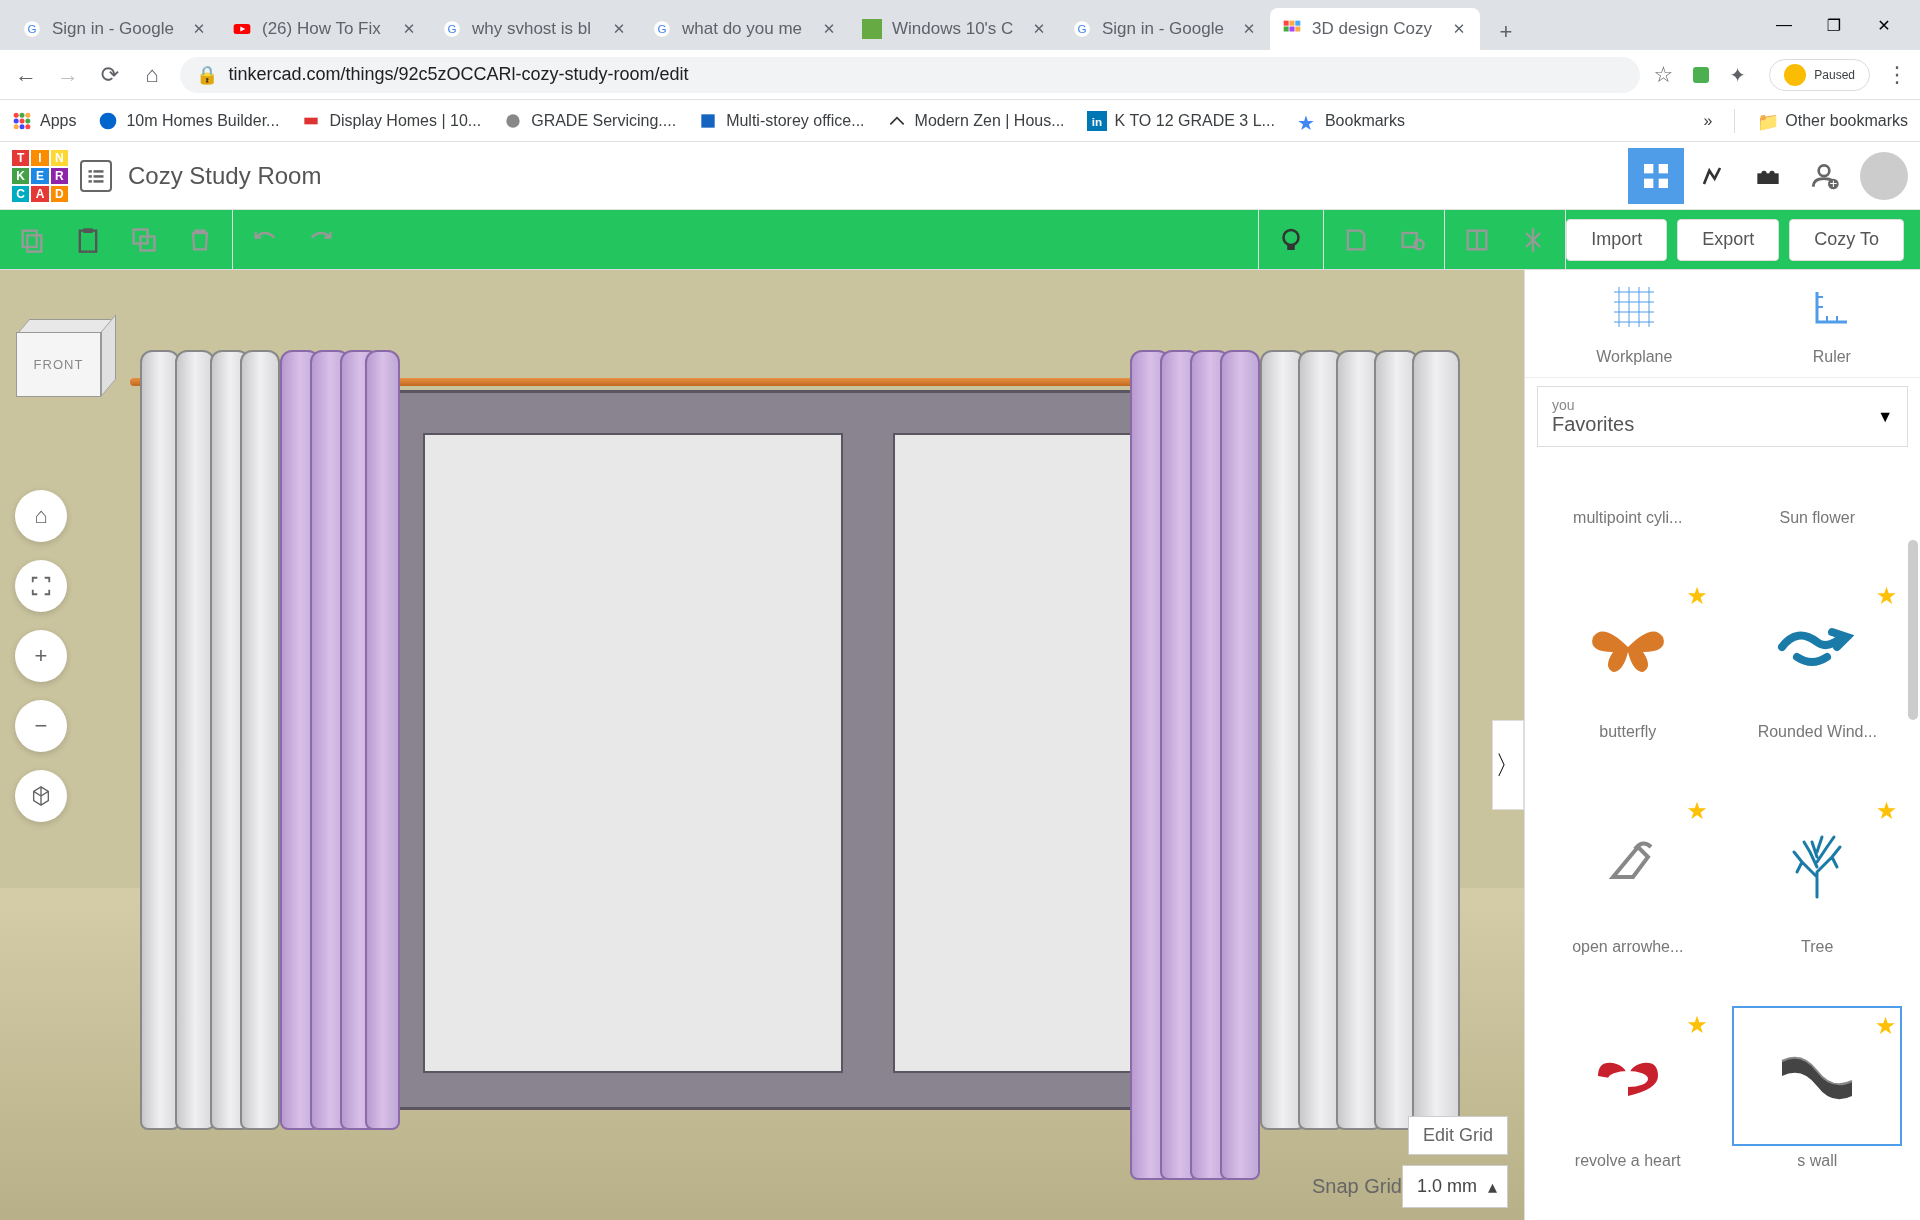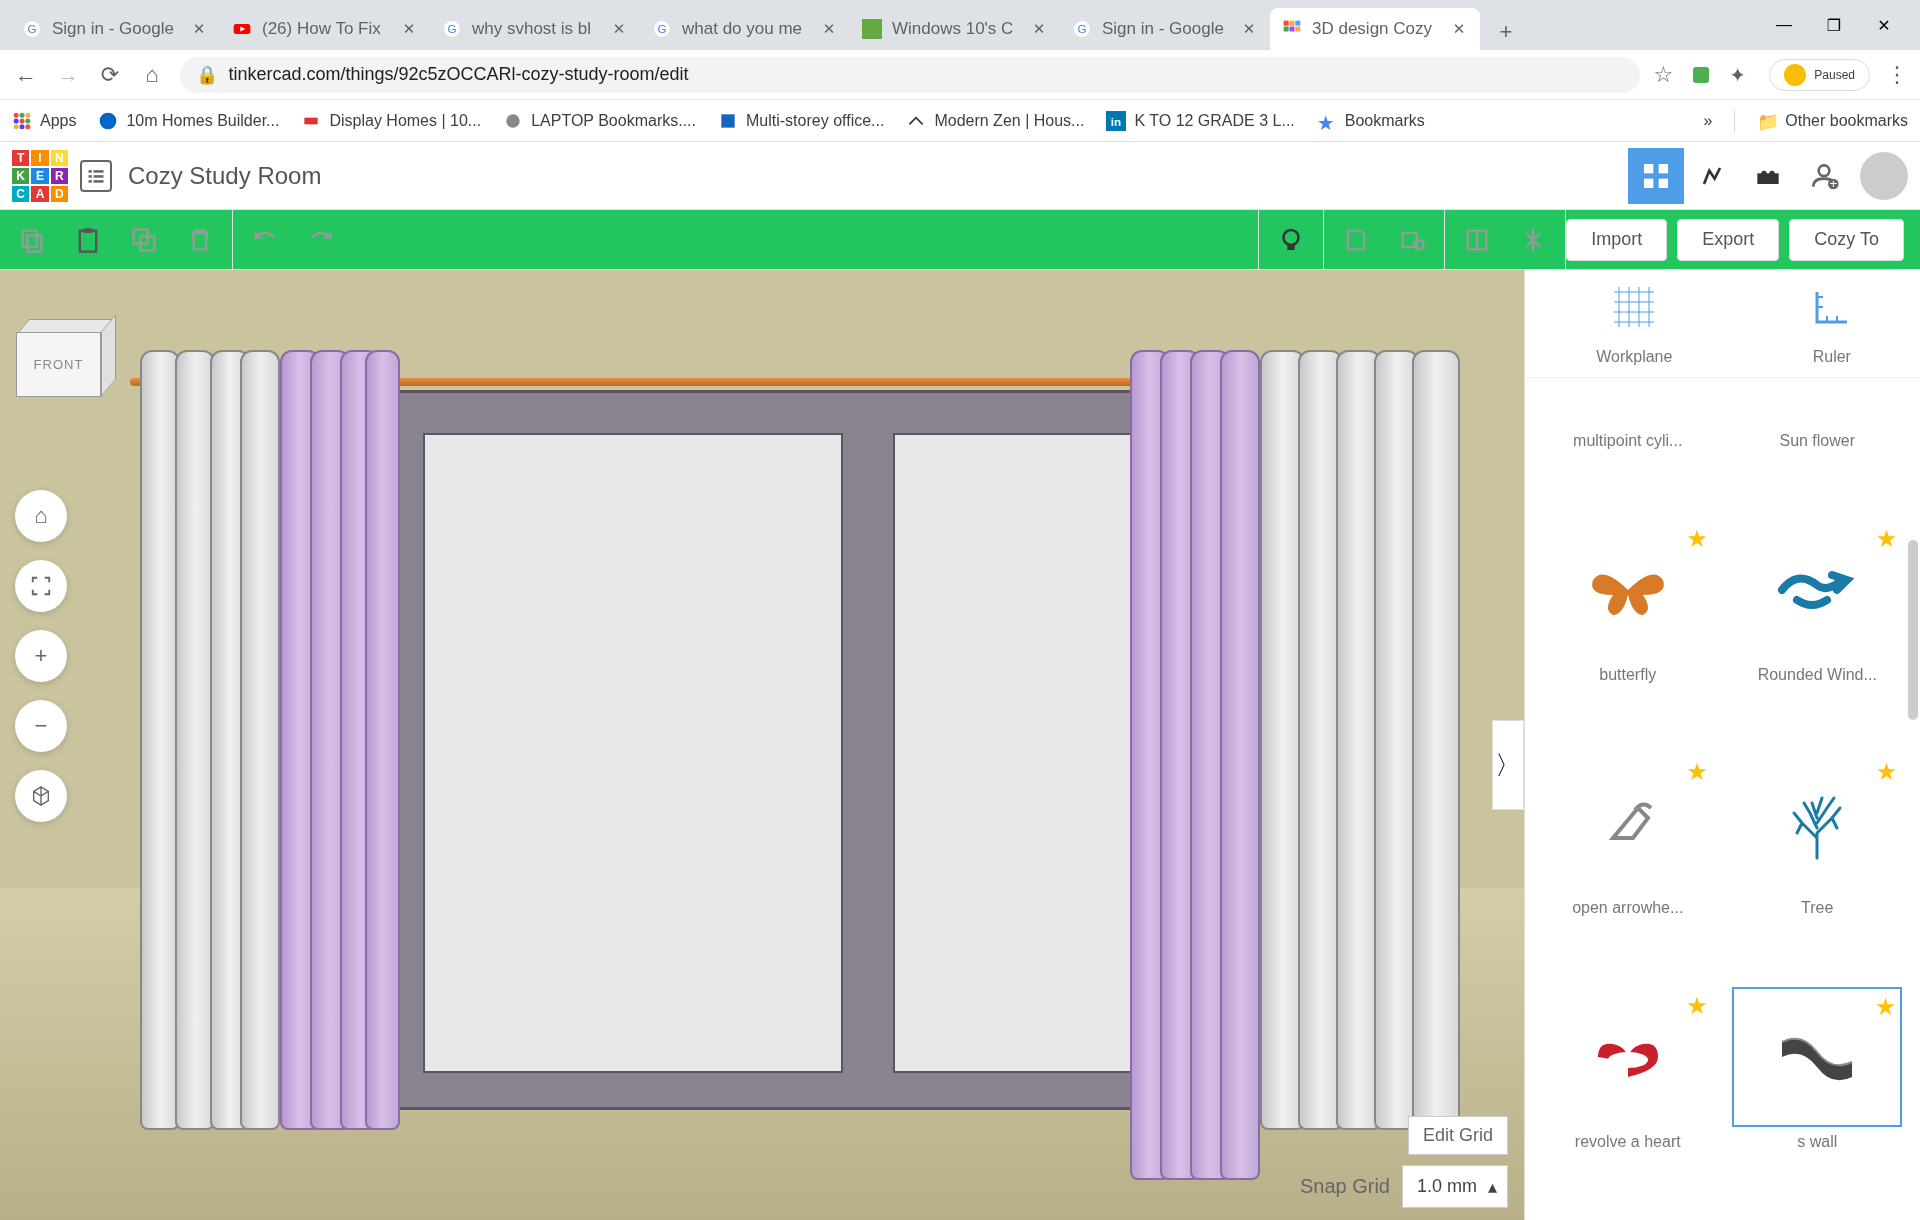--- a/index.html
+++ b/index.html
@@ -76,21 +76,21 @@
 .curtain-rod { position:absolute; left:130px; top:108px; width:1260px; height:8px; background:linear-gradient(to bottom, #e89040, #c06820); border-radius:4px; }
 
 .curtain { position:absolute; top:80px; height:780px; }
 .curtain-fold { position:absolute; top:0; height:100%; border-radius:12px 12px 8px 8px; }
 .c-grey .curtain-fold { background:linear-gradient(to right, #c8c8ca, #f0f0f2, #d8d8da); border:2px solid #888; }
 .c-purple .curtain-fold { background:linear-gradient(to right, #b89ad0, #d8c0e8, #c0a8d8); border:2px solid #8a6aa8; }
 
 
 .bottom-controls { position:absolute; right:16px; bottom:12px; display:flex; flex-direction:column; align-items:flex-end; gap:10px; }
 .edit-grid { background:#fff; border:1px solid #ccc; padding:8px 14px; font-size:18px; color:#666; cursor:pointer; }
-.snap-row { display:flex; align-items:center; gap:12px; }
+.snap-row { display:flex; align-items:center; }
 .snap-label { font-size:20px; color:#666; }
 .snap-select { background:#fff; border:1px solid #ccc; padding:10px 30px 10px 14px; font-size:18px; color:#444; position:relative; }
 .snap-select::after { content:'▴'; position:absolute; right:10px; }
 
 .panel-toggle { position:absolute; right:0; top:450px; width:32px; height:90px; background:#fff; border:1px solid #ddd; display:flex; align-items:center; justify-content:center; font-size:26px; cursor:pointer; }
 
 
 .right-panel { width:396px; background:#fff; border-left:1px solid #ddd; display:flex; flex-direction:column; }
 .panel-tools { height:108px; display:flex; justify-content:space-around; align-items:center; border-bottom:1px solid #eee; }
 .tool-item { display:flex; flex-direction:column; align-items:center; gap:16px; cursor:pointer;margin-left:8px; }
@@ -257,21 +257,21 @@
         </svg>
       </span>
       <span>Display Homes | 10...</span>
     </div>
   <div class="bm-item">
       <span class="bm-icon">
         <svg viewBox="0 0 24 24">
           <circle cx="12" cy="12" r="8" fill="#888"></circle>
         </svg>
       </span>
-      <span>LAPTOP Bookmarks....</span>
+      <span>GRADE Servicing....</span>
     </div>
   <div class="bm-item">
       <span class="bm-icon">
         <svg viewBox="0 0 24 24">
           <rect x="4" y="4" width="16" height="16" fill="#1565c0"></rect>
         </svg>
       </span>
       <span>Multi-storey office...</span>
     </div>
   <div class="bm-item">
@@ -541,20 +541,25 @@
               <line x1="10" y1="15" x2="16" y2="15" stroke="#4f9de8" stroke-width="2"></line>
               <line x1="10" y1="25" x2="16" y2="25" stroke="#4f9de8" stroke-width="2"></line>
               <line x1="20" y1="40" x2="20" y2="34" stroke="#4f9de8" stroke-width="2"></line>
               <line x1="30" y1="40" x2="30" y2="34" stroke="#4f9de8" stroke-width="2"></line>
             </svg>
           </div>
         <span class="tool-label">Ruler</span>
       </div>
     </div>
 
+    <div class="category-select">
+      <div class="cat-small">you</div>
+      <div class="cat-main">Favorites</div>
+      <div class="cat-arrow">▼</div>
+    </div>
 
     <div class="shapes-grid" style="position:relative">
       <div class="shape-item partial-top">
         <div class="shape-preview"></div>
         <div class="shape-label">multipoint cyli...</div>
       </div>
       <div class="shape-item partial-top">
         <div class="shape-preview"></div>
         <div class="shape-label">Sun flower</div>
       </div>

